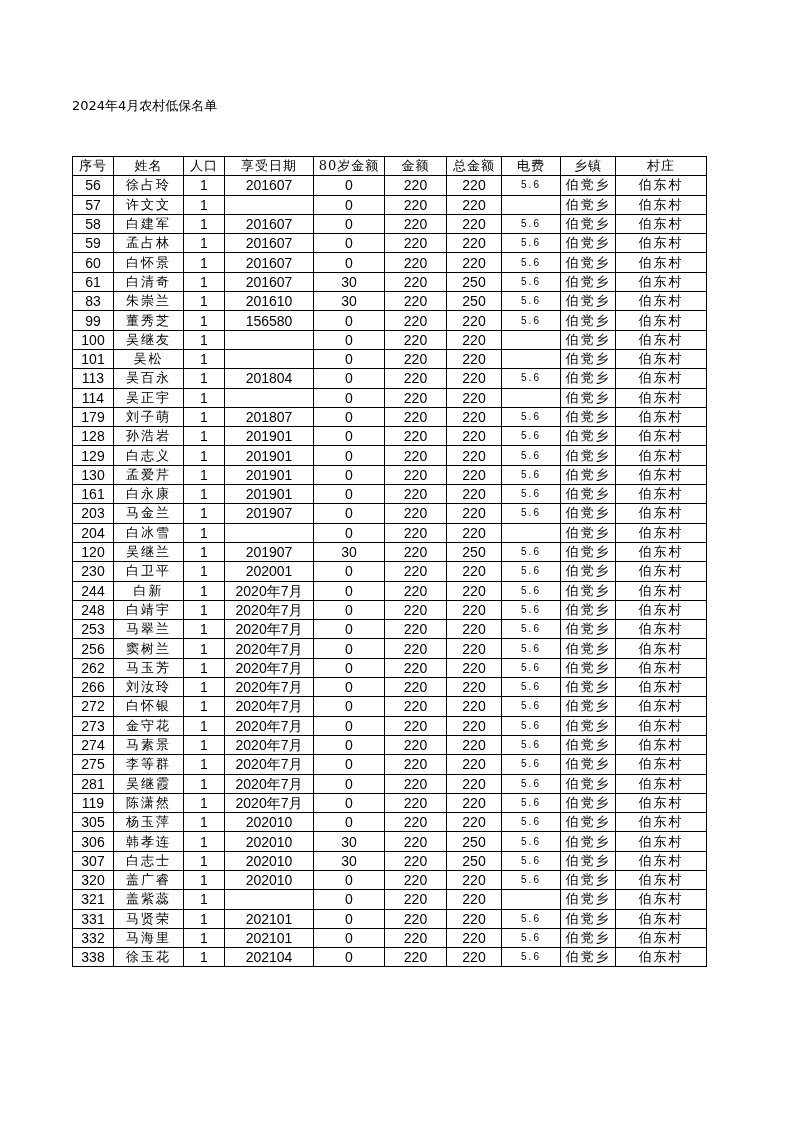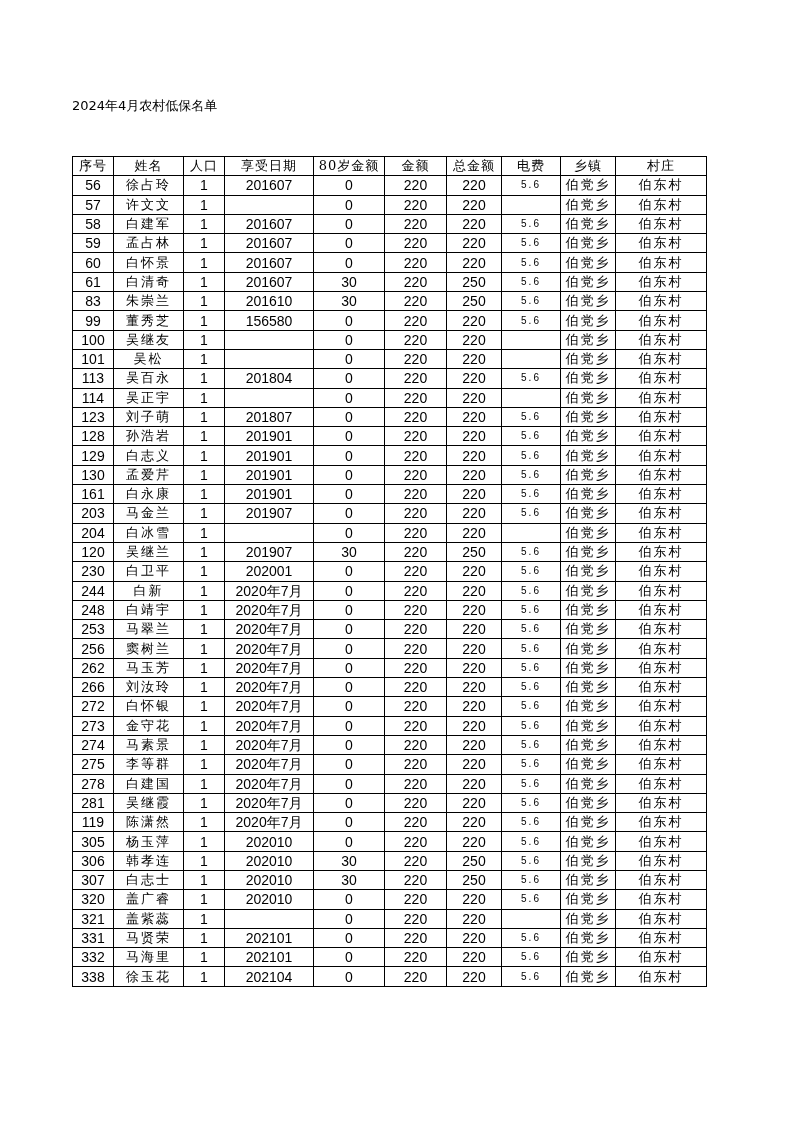--- a/index.html
+++ b/index.html
@@ -188,21 +188,21 @@
         <td class="num">1</td>
         <td class="num"></td>
         <td class="num">0</td>
         <td class="num">220</td>
         <td class="num">220</td>
         <td class="fee"></td>
         <td class="cjk">伯党乡</td>
         <td class="cjk">伯东村</td>
       </tr>
       <tr>
-        <td class="num">123</td>
+        <td class="num">179</td>
         <td class="cjk">刘子萌</td>
         <td class="num">1</td>
         <td class="num">201807</td>
         <td class="num">0</td>
         <td class="num">220</td>
         <td class="num">220</td>
         <td class="fee">5.6</td>
         <td class="cjk">伯党乡</td>
         <td class="cjk">伯东村</td>
       </tr>
@@ -406,32 +406,20 @@
         <td class="num">0</td>
         <td class="num">220</td>
         <td class="num">220</td>
         <td class="fee">5.6</td>
         <td class="cjk">伯党乡</td>
         <td class="cjk">伯东村</td>
       </tr>
       <tr>
         <td class="num">275</td>
         <td class="cjk">李等群</td>
-        <td class="num">1</td>
-        <td class="num">2020年7月</td>
-        <td class="num">0</td>
-        <td class="num">220</td>
-        <td class="num">220</td>
-        <td class="fee">5.6</td>
-        <td class="cjk">伯党乡</td>
-        <td class="cjk">伯东村</td>
-      </tr>
-      <tr>
-        <td class="num">278</td>
-        <td class="cjk">白建国</td>
         <td class="num">1</td>
         <td class="num">2020年7月</td>
         <td class="num">0</td>
         <td class="num">220</td>
         <td class="num">220</td>
         <td class="fee">5.6</td>
         <td class="cjk">伯党乡</td>
         <td class="cjk">伯东村</td>
       </tr>
       <tr>

